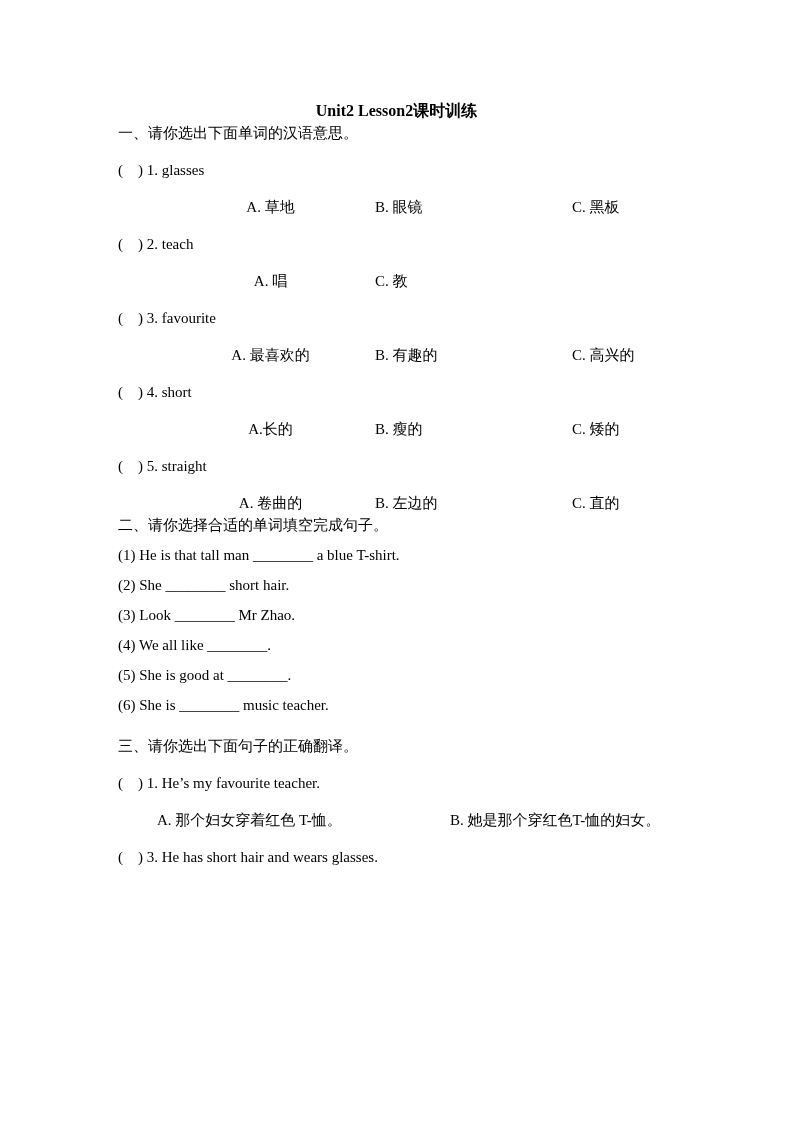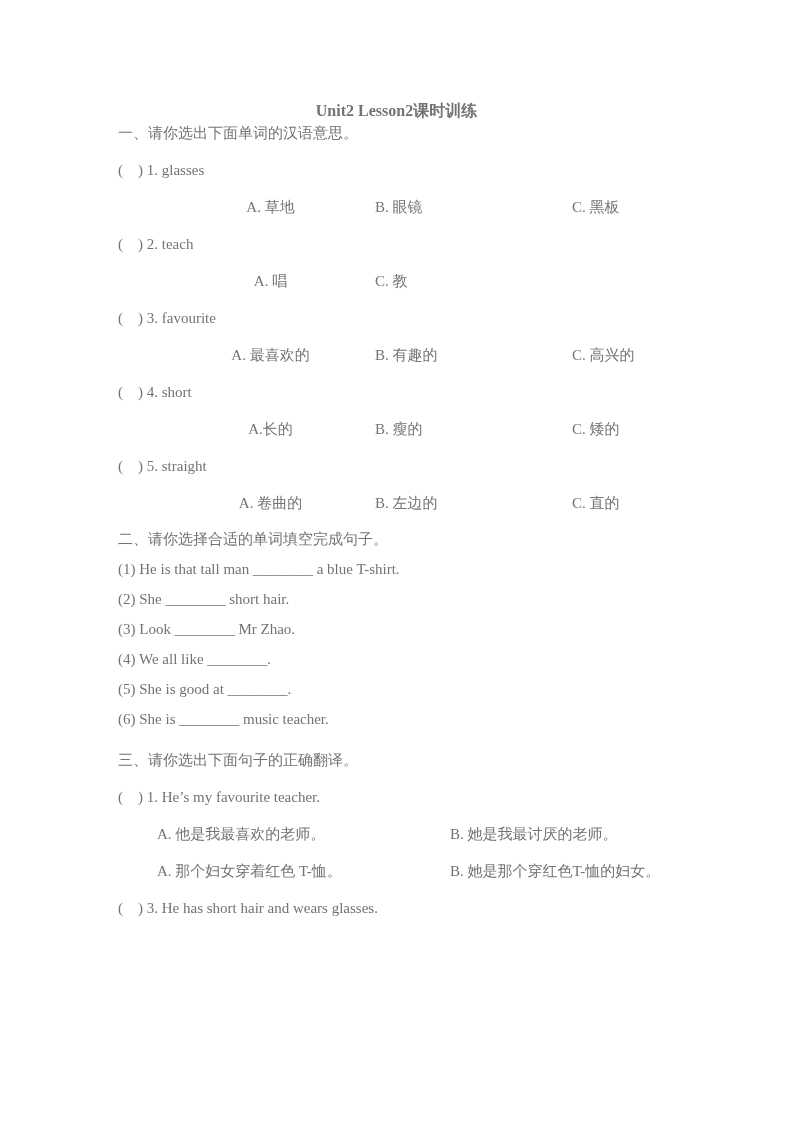--- a/index.html
+++ b/index.html
@@ -1,21 +1,21 @@
 <!DOCTYPE html>
 <html><head>
 <meta charset="utf-8">
 <style>
   html, body { margin: 0; padding: 0; background: #ffffff; }
   .page {
     position: relative;
     width: 793px;
     height: 1122px;
     background: #ffffff;
-    color: #737373;
+    color: #000000;
     font-family: "Liberation Serif", "DejaVu Serif", serif;
     font-size: 15px;
     overflow: hidden;
     box-sizing: border-box;
   }
   .title {
     padding-top: 100px;
     margin: 0;
     text-align: center;
     font-size: 16px;
@@ -24,21 +24,21 @@
     white-space: pre-wrap;
   }
   .content {
     padding: 0 70px 0 118px;
     box-sizing: border-box;
   }
   .heading {
     line-height: 22px;
     white-space: pre-wrap;
   }
-  .h-s2 { margin-top: 14px; }
+  .h-s2 { }
   .h-s3 { margin-top: 19px; }
   .row {
     margin-top: 15px;
     line-height: 22px;
     white-space: pre-wrap;
   }
   .opts3 {
     display: flex;
     padding-left: 48px;
   }
@@ -121,24 +121,20 @@
     <div class="sent">(1) He is that tall man ________ a blue T-shirt.</div>
     <div class="sent">(2) She ________ short hair.</div>
     <div class="sent">(3) Look ________ Mr Zhao.</div>
     <div class="sent">(4) We all like ________.</div>
     <div class="sent">(5) She is good at ________.</div>
     <div class="sent">(6) She is ________ music teacher.</div>
 
     <div class="heading h-s3">三、请你选出下面句子的正确翻译。</div>
 
     <div class="row stem">(　) 1. He’s my favourite teacher.</div>
-    <div class="row opts2">
-      <span class="c1">A. 他是我最喜欢的老师。</span>
-      <span class="c2">B. 她是我最讨厌的老师。</span>
-    </div>
 
     <div class="row opts2">
       <span class="c1">A. 那个妇女穿着红色 T-恤。</span>
       <span class="c2">B. 她是那个穿红色T-恤的妇女。</span>
     </div>
 
     <div class="row stem">(　) 3. He has short hair and wears glasses.</div>
 
   </div>
 </div>

